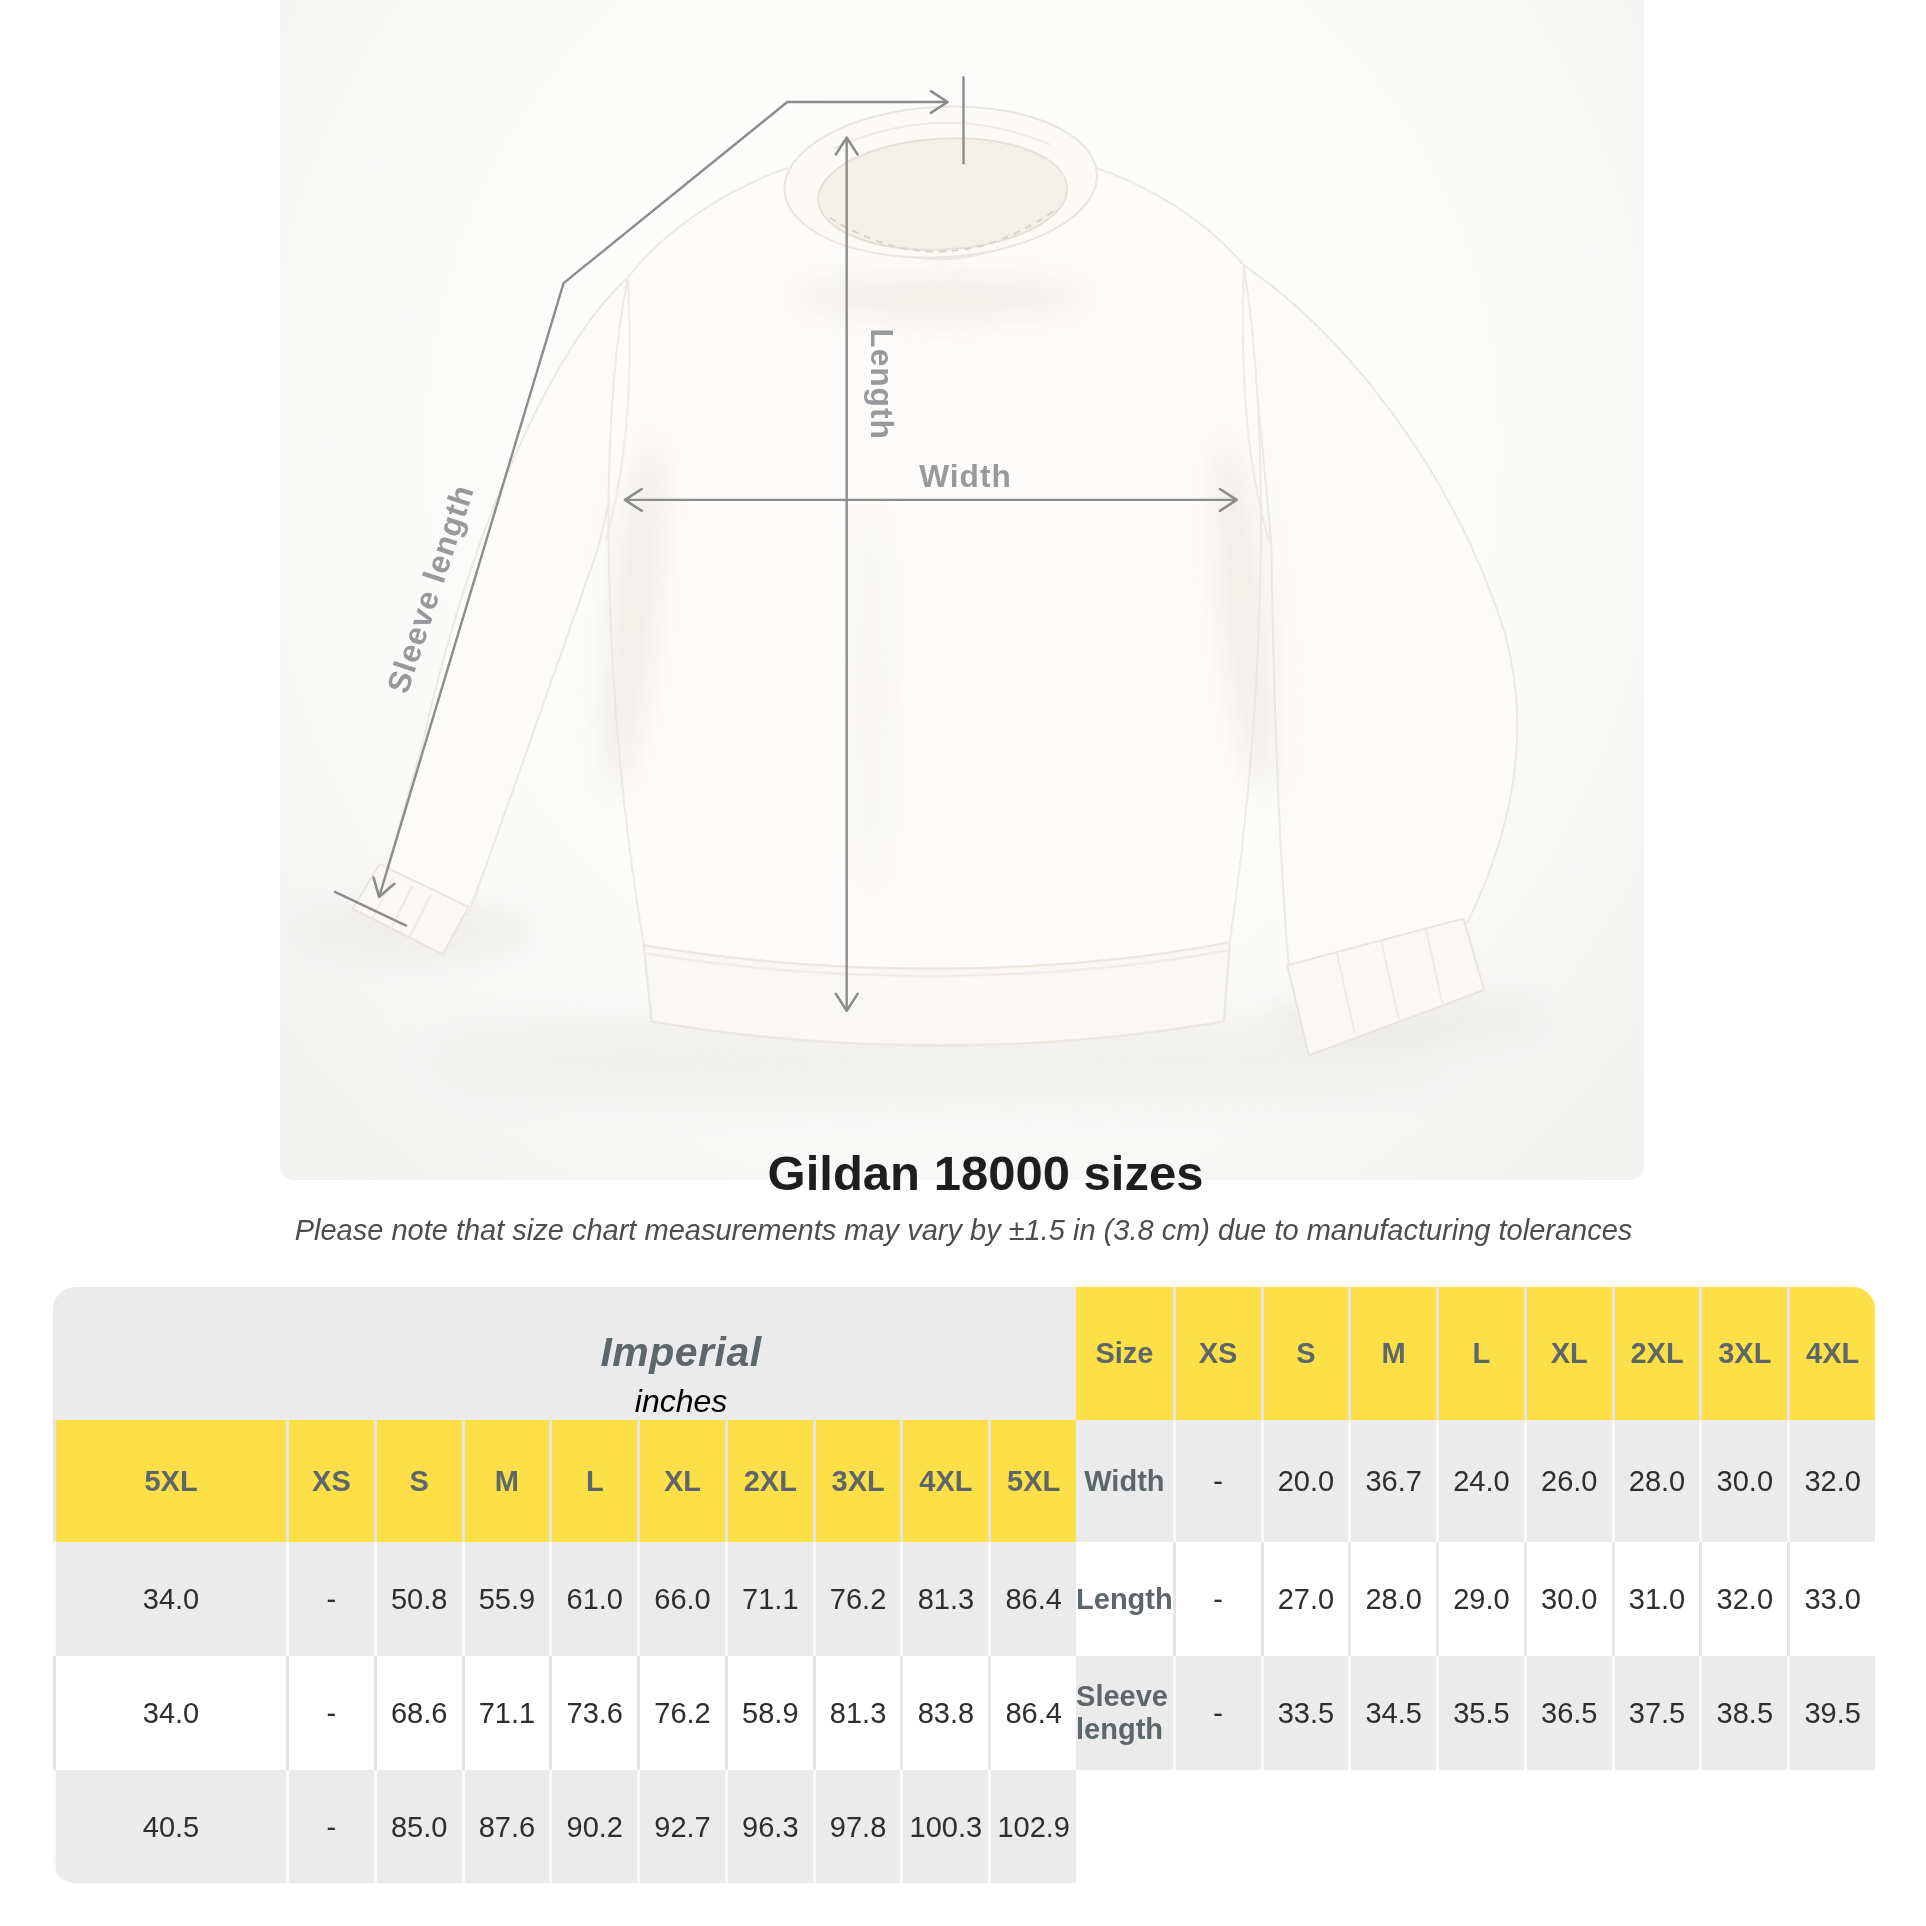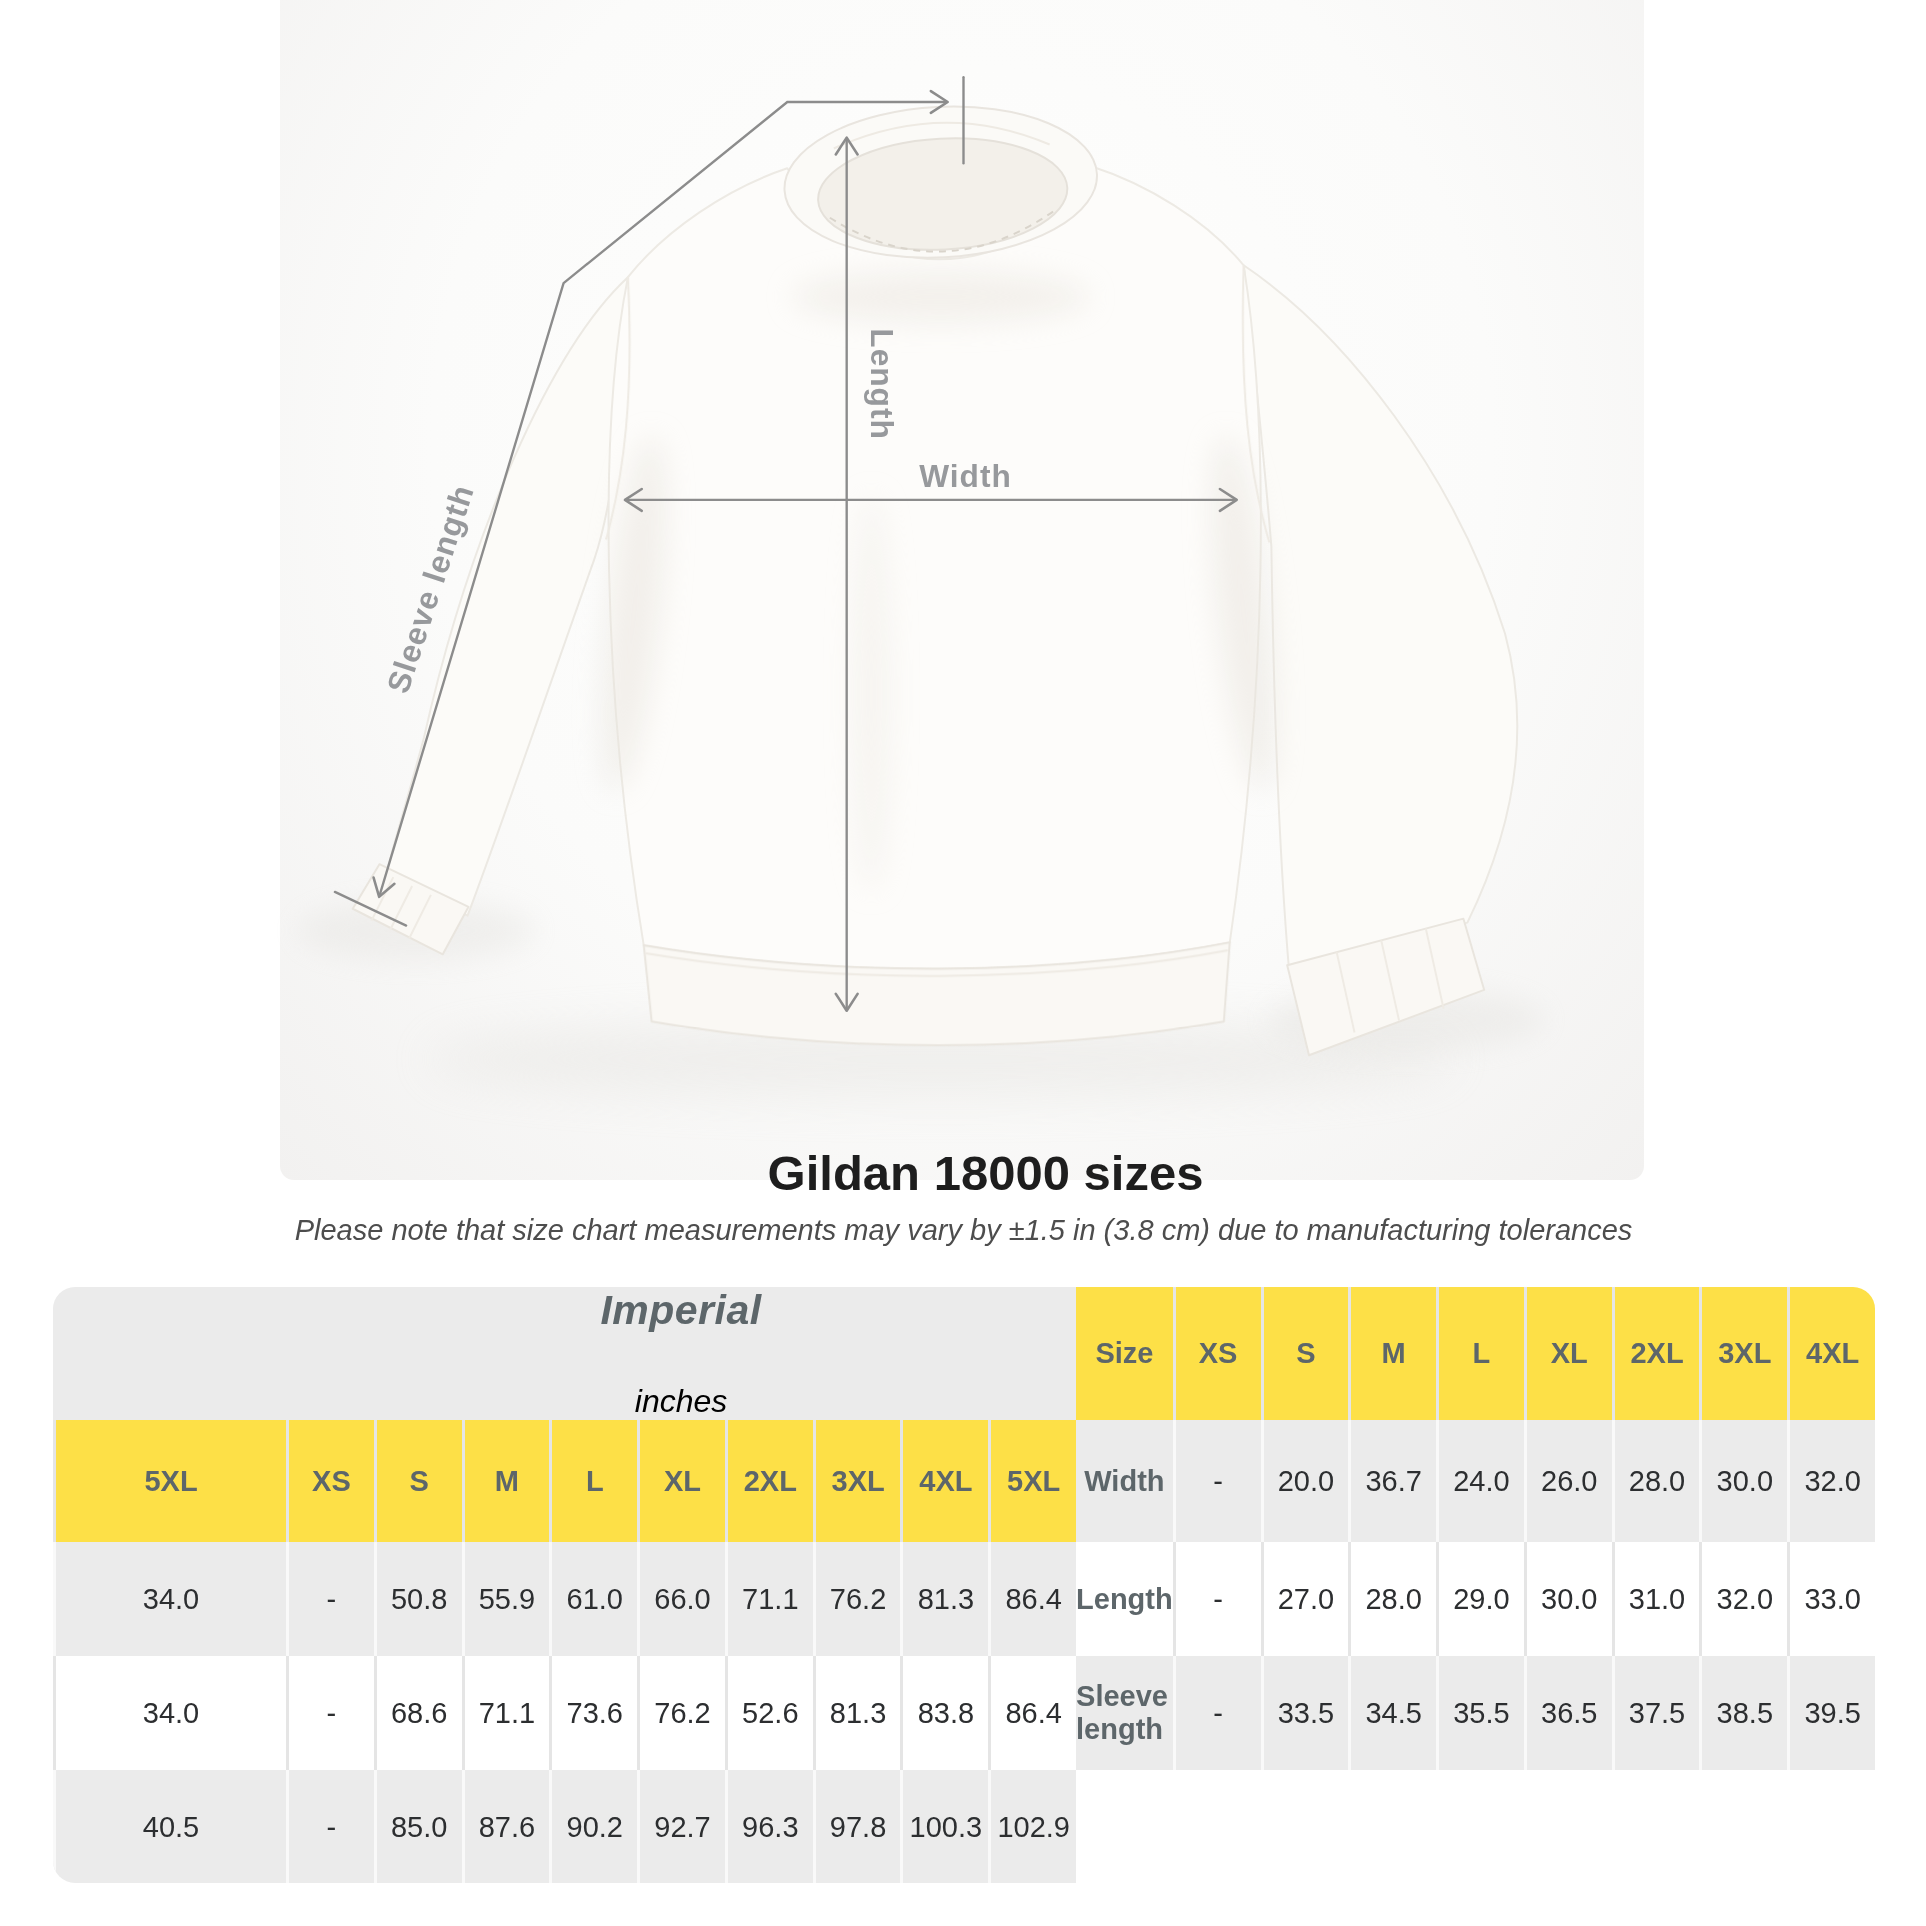--- a/index.html
+++ b/index.html
@@ -12,21 +12,21 @@
   .shirt-svg{position:absolute;left:0;top:0;width:1927px;height:1180px;}
   
   .titleblock{position:absolute;left:0;top:1148px;width:1927px;text-align:center;}
   .titleblock h1{margin:0;font-size:49px;line-height:51px;font-weight:bold;color:#1e1e1e;padding-left:44px;}
   .titleblock p{margin:15px 0 0 0;font-size:29px;font-style:italic;color:#4d4d4d;}
   
   .tbl{position:absolute;left:53px;top:1287px;width:1822px;height:596px;
        display:grid;grid-template-columns:233px repeat(18,1fr);
        grid-template-rows:133px 122px 114px 114px 114px;
        border-radius:22px;overflow:hidden;}
-  .band{background:#ebebeb;display:flex;flex-direction:column;align-items:center;justify-content:space-between;gap:7px;}
+  .band{background:#ebebeb;display:flex;flex-direction:column;align-items:center;justify-content:flex-end;gap:7px;}
   .band .bt{font-size:41px;font-weight:bold;font-style:italic;color:#5d666a;letter-spacing:0.5px;}
   .band .bs{font-size:32px;font-style:italic;color:#000000;}
   .corner{background:#ebebeb;grid-column:1;}
   .band-imp{grid-column:2 / 11;}
   .band-met{grid-column:11 / 20;}
   .c{display:flex;align-items:center;justify-content:center;font-size:29px;}
   .hrow{background:#fde047;font-weight:bold;color:#5d666a;}
   .rg{background:#ebebeb;}
   .rw{background:#ffffff;}
   .hrow.gut,.rw.gut{border-left:3px solid #e5e5e5;}
@@ -178,21 +178,21 @@
     <div class="c rw gut val">30.0</div>
     <div class="c rw gut val">31.0</div>
     <div class="c rw gut val">32.0</div>
     <div class="c rw gut val">33.0</div>
     <div class="c rw gut val">34.0</div>
     <div class="c rw gut val">-</div>
     <div class="c rw gut val">68.6</div>
     <div class="c rw gut val">71.1</div>
     <div class="c rw gut val">73.6</div>
     <div class="c rw gut val">76.2</div>
-    <div class="c rw gut val">52.6</div>
+    <div class="c rw gut val">58.9</div>
     <div class="c rw gut val">81.3</div>
     <div class="c rw gut val">83.8</div>
     <div class="c rw gut val">86.4</div>
 
     <div class="c rg lbl">Sleeve length</div>
     <div class="c rg gut val">-</div>
     <div class="c rg gut val">33.5</div>
     <div class="c rg gut val">34.5</div>
     <div class="c rg gut val">35.5</div>
     <div class="c rg gut val">36.5</div>

